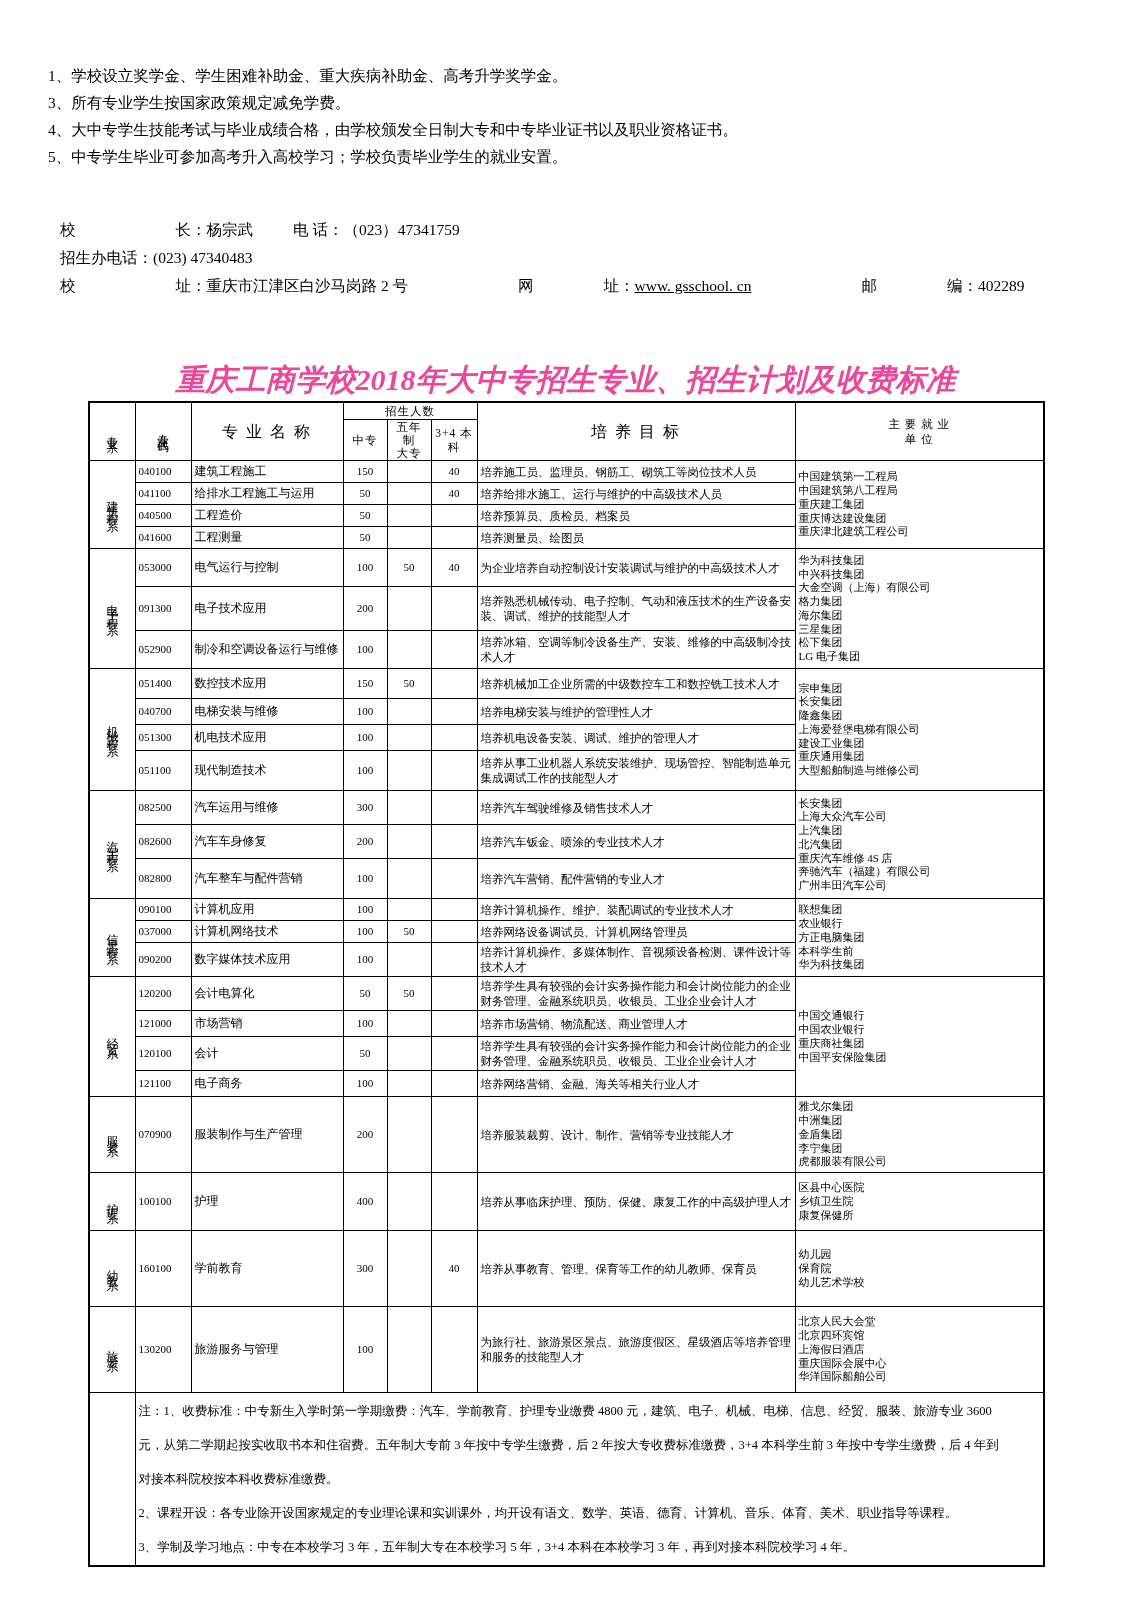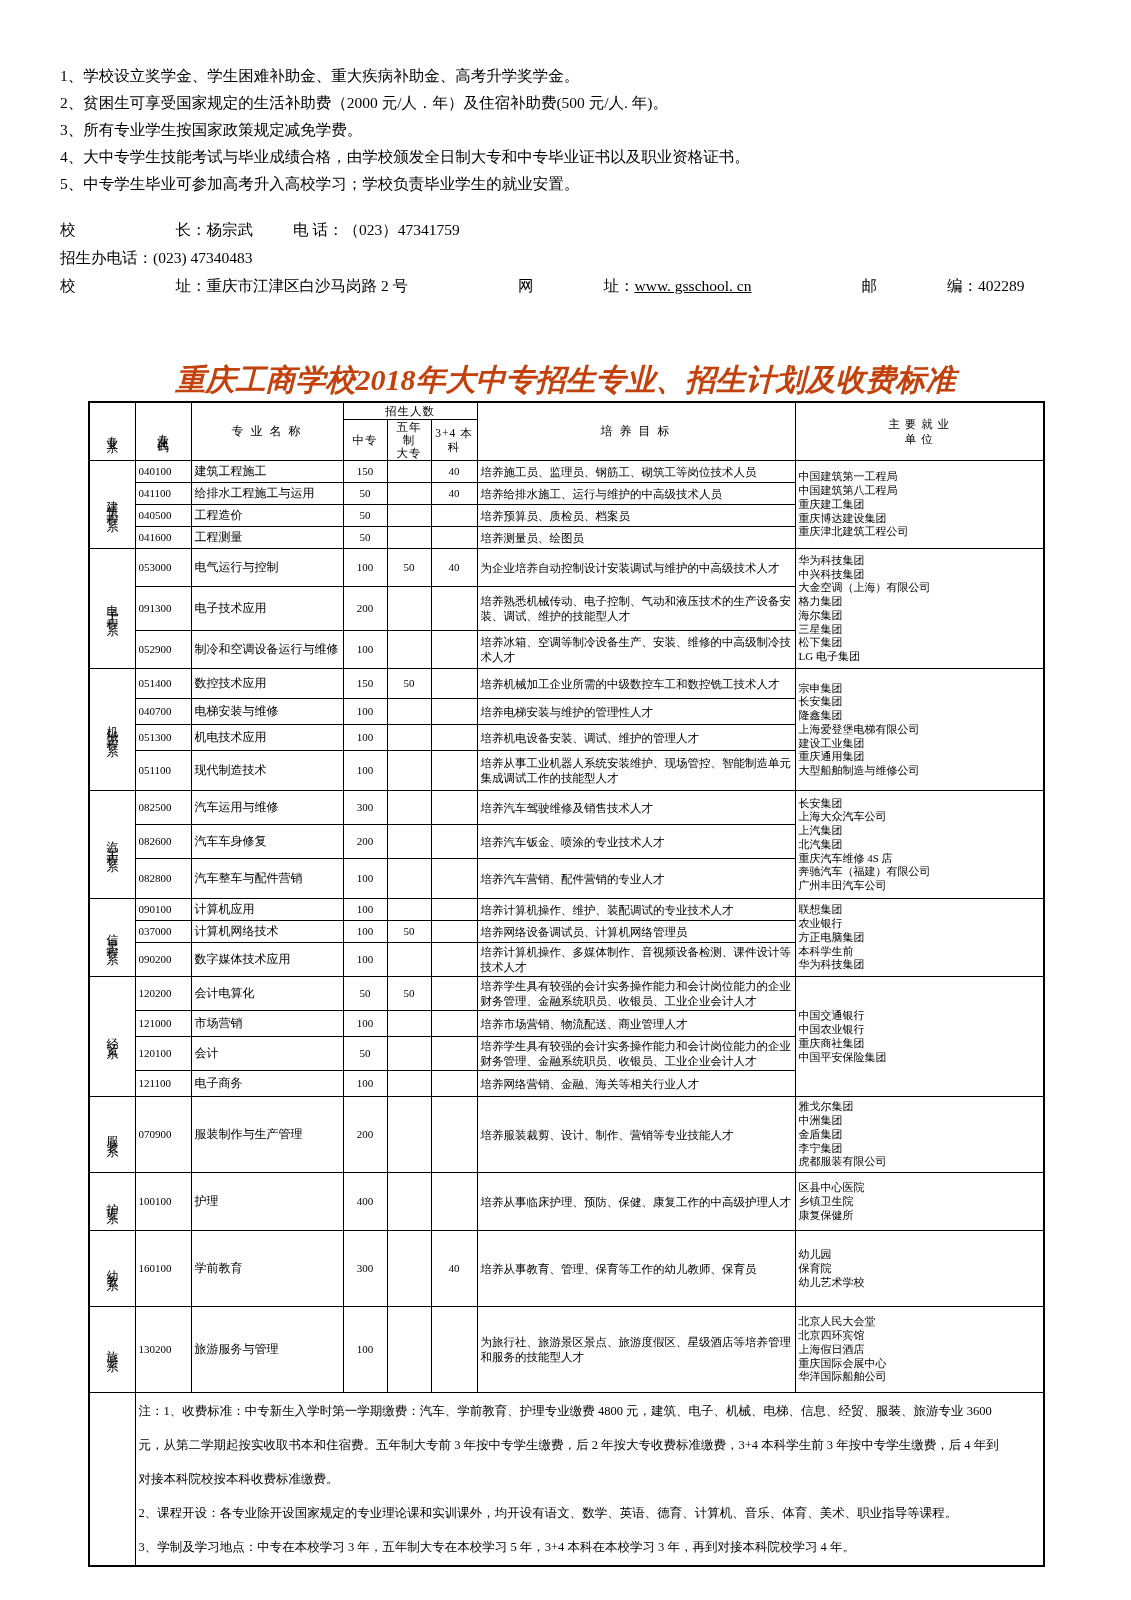--- a/index.html
+++ b/index.html
@@ -5,35 +5,35 @@
   html,body{margin:0;padding:0;background:#ffffff;}
   body{
     width:1131px;height:1600px;
     font-family:"Liberation Serif","DejaVu Serif",serif;
     color:#000;
     -webkit-font-smoothing:none;
   }
   .page{position:relative;width:1131px;height:1600px;box-sizing:border-box;}
 
   
-  .notice{position:absolute;left:60px;top:62px;width:1010px;}
+  .notice{position:absolute;left:48px;top:62px;width:1010px;}
   .notice .line{font-size:15.5px;line-height:27px;white-space:nowrap;}
   .contact{position:absolute;left:60px;top:216px;width:1010px;}
   .contact .row{font-size:15.5px;line-height:28px;white-space:nowrap;}
   .gap-b{display:inline-block;width:100px;}
   .gap-c{display:inline-block;width:70px;}
   .gap-d{display:inline-block;width:110px;}
   .gap-e{display:inline-block;width:40px;}
   .url{text-decoration:underline;}
 
   
   .title{
     position:absolute;left:0;top:360px;width:1131px;
     text-align:center;
-    color:#c2410c;
+    color:#ec4899;
     font-family:"Liberation Serif","DejaVu Serif",serif;
     font-weight:bold;
     font-size:30px;
     font-style:italic;
     letter-spacing:0px;
   }
 
   
   table.main{
     position:absolute;left:88px;top:401px;
@@ -55,21 +55,21 @@
   .c-dept{width:46px;}
   .c-code{width:56px;}
   .c-name{width:152px;}
   .c-zz{width:44px;}
   .c-wn{width:44px;}
   .c-bk{width:46px;}
   .c-goal{width:318px;}
   .c-emp{width:249px;}
 
   th.hdr{text-align:center;font-size:11.5px;letter-spacing:1px;}
-  th.hdr.big{font-size:12px;letter-spacing:2px;}
+  th.hdr.big{font-size:16px;letter-spacing:2px;}
   .vert{
     writing-mode:vertical-rl;
     text-orientation:upright;
     letter-spacing:3px;
     display:inline-block;
     line-height:1.05;
   }
   td.dept{text-align:center;}
   td.dept .vert{letter-spacing:5px;font-size:12px;}
   td.code{text-align:left;font-size:11px;}
@@ -86,21 +86,20 @@
 
   .hdr-sub{height:22px;}
 </style>
 </head>
 <body>
 
 <div class="page">
 
   <div class="notice">
     <div class="line">1、学校设立奖学金、学生困难补助金、重大疾病补助金、高考升学奖学金。</div>
-    <div class="line">2、贫困生可享受国家规定的生活补助费（2000 元/人．年）及住宿补助费(500 元/人. 年)。</div>
     <div class="line">3、所有专业学生按国家政策规定减免学费。</div>
     <div class="line">4、大中专学生技能考试与毕业成绩合格，由学校颁发全日制大专和中专毕业证书以及职业资格证书。</div>
     <div class="line">5、中专学生毕业可参加高考升入高校学习；学校负责毕业学生的就业安置。</div>
   </div>
 
   <div class="contact">
     <div class="row">
       <span>校</span><span class="gap-b"></span><span>长：</span><span>杨宗武</span><span class="gap-e"></span><span>电 话：</span><span>（023）47341759</span>
     </div>
     <div class="row">

